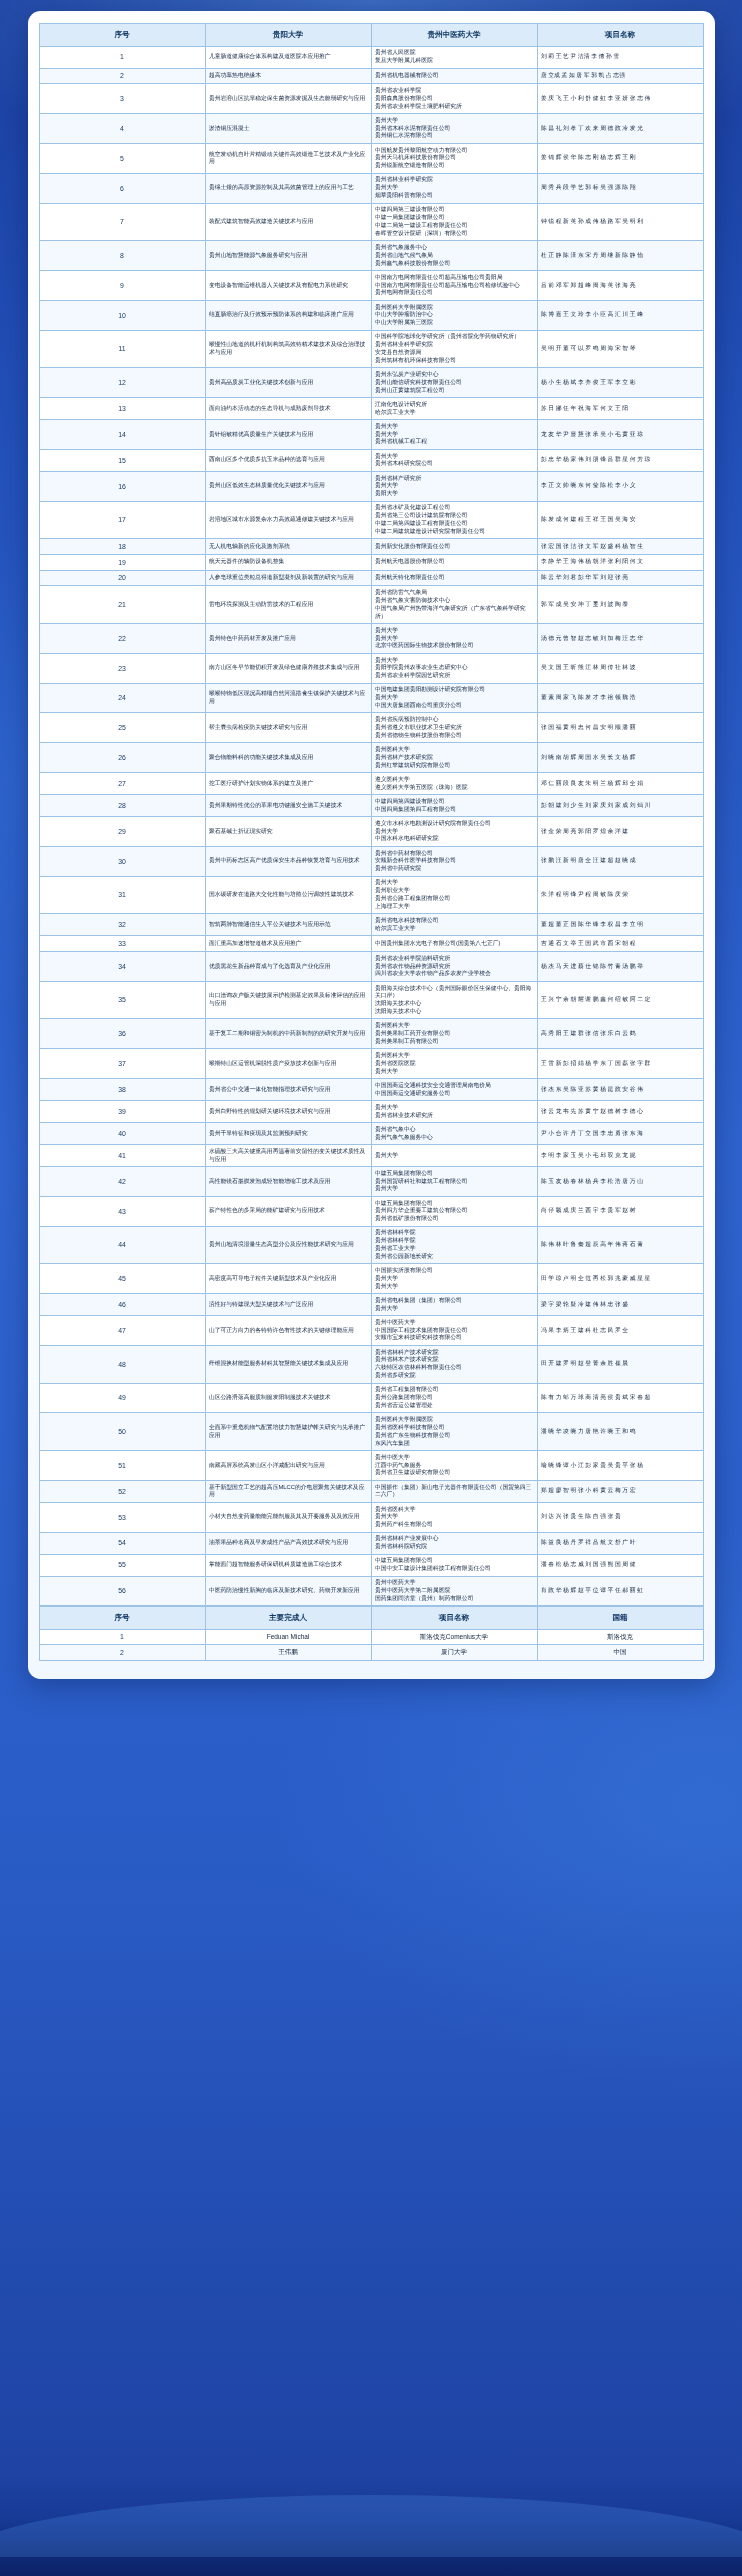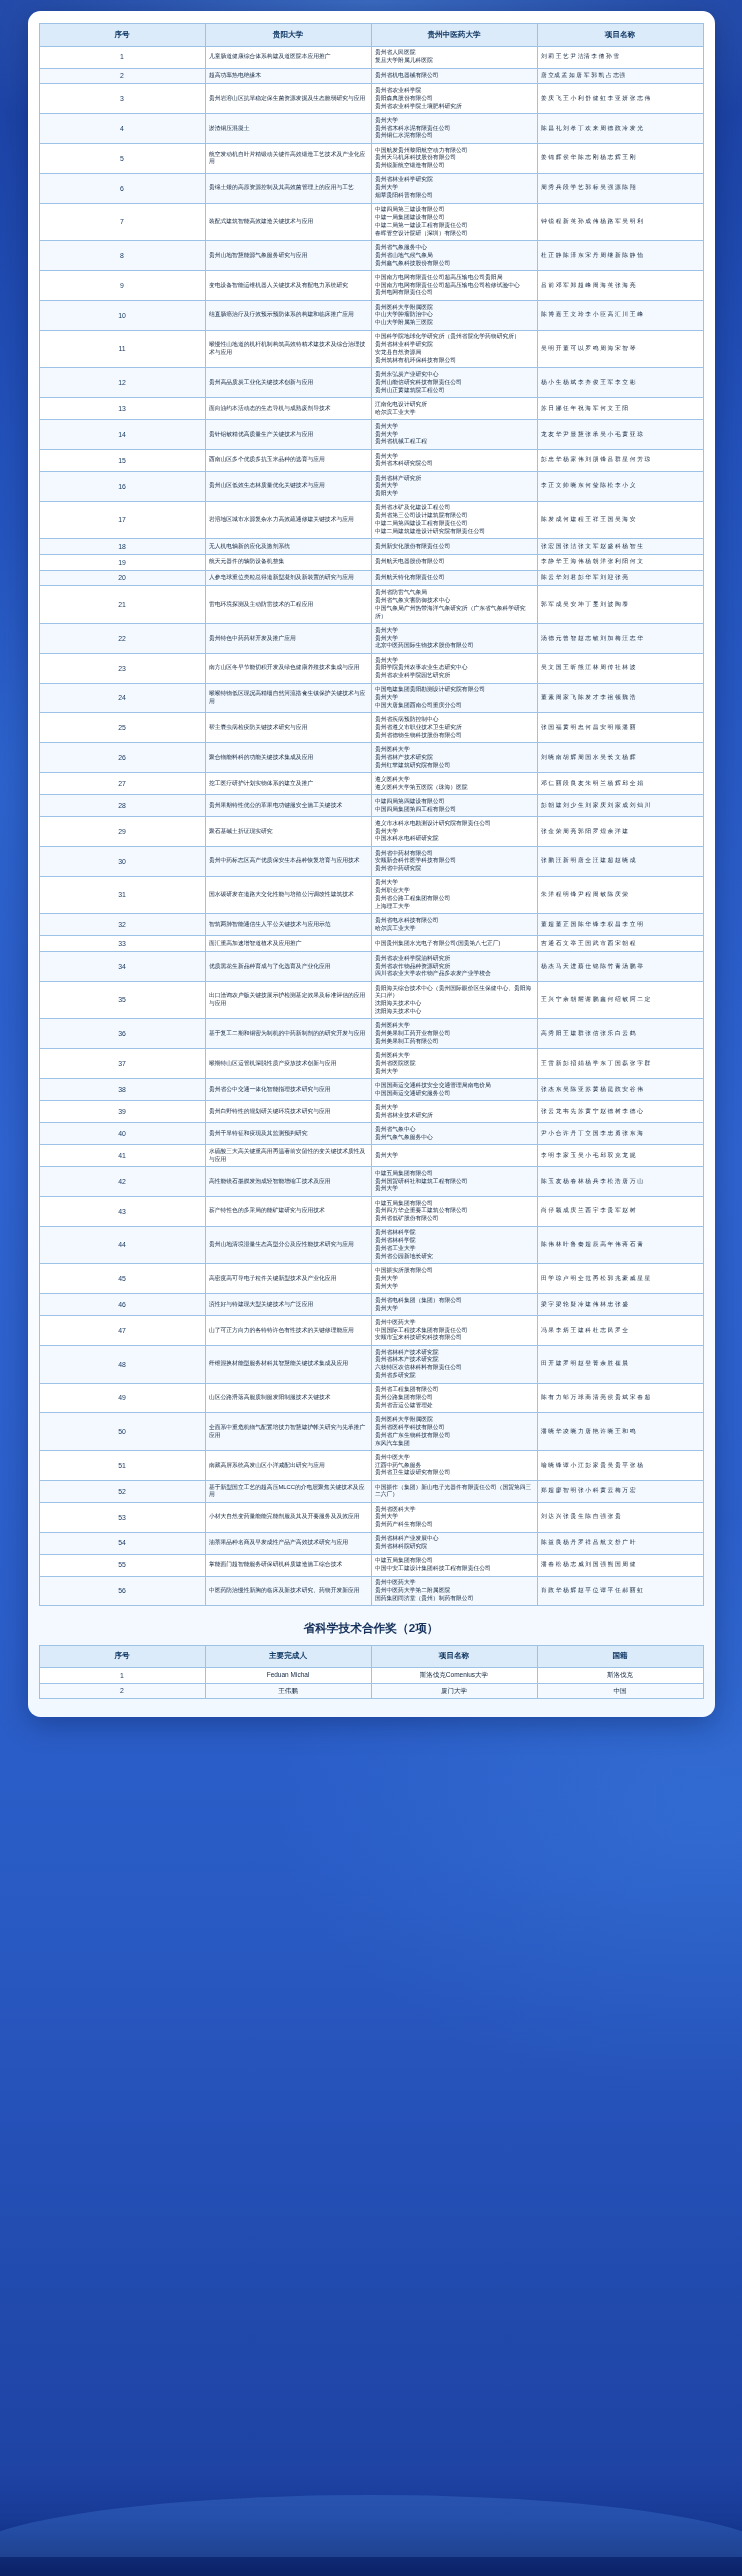--- a/index.html
+++ b/index.html
@@ -536,21 +536,20 @@
             <td class="idx">56</td>
             <td class="name">中医药防治慢性新胸的临床及新技术研究、药物开发新应用</td>
             <td class="unit multi">贵州中医药大学
 贵州中医药大学第二附属医院
 国药集团同济堂（贵州）制药有限公司</td>
             <td class="people">肖 政 华  杨 辉  赵 平 位  谭 平 任  郝 丽 虹</td>
           </tr>
         </tbody>
     </table>
 
-    <div class="section-title">省科学技术合作奖（2项）</div>
 
     <table class="coop">
       <thead>
         <tr>
           <th>序号</th>
           <th>主要完成人</th>
           <th>项目名称</th>
           <th>国籍</th>
         </tr>
       </thead>

